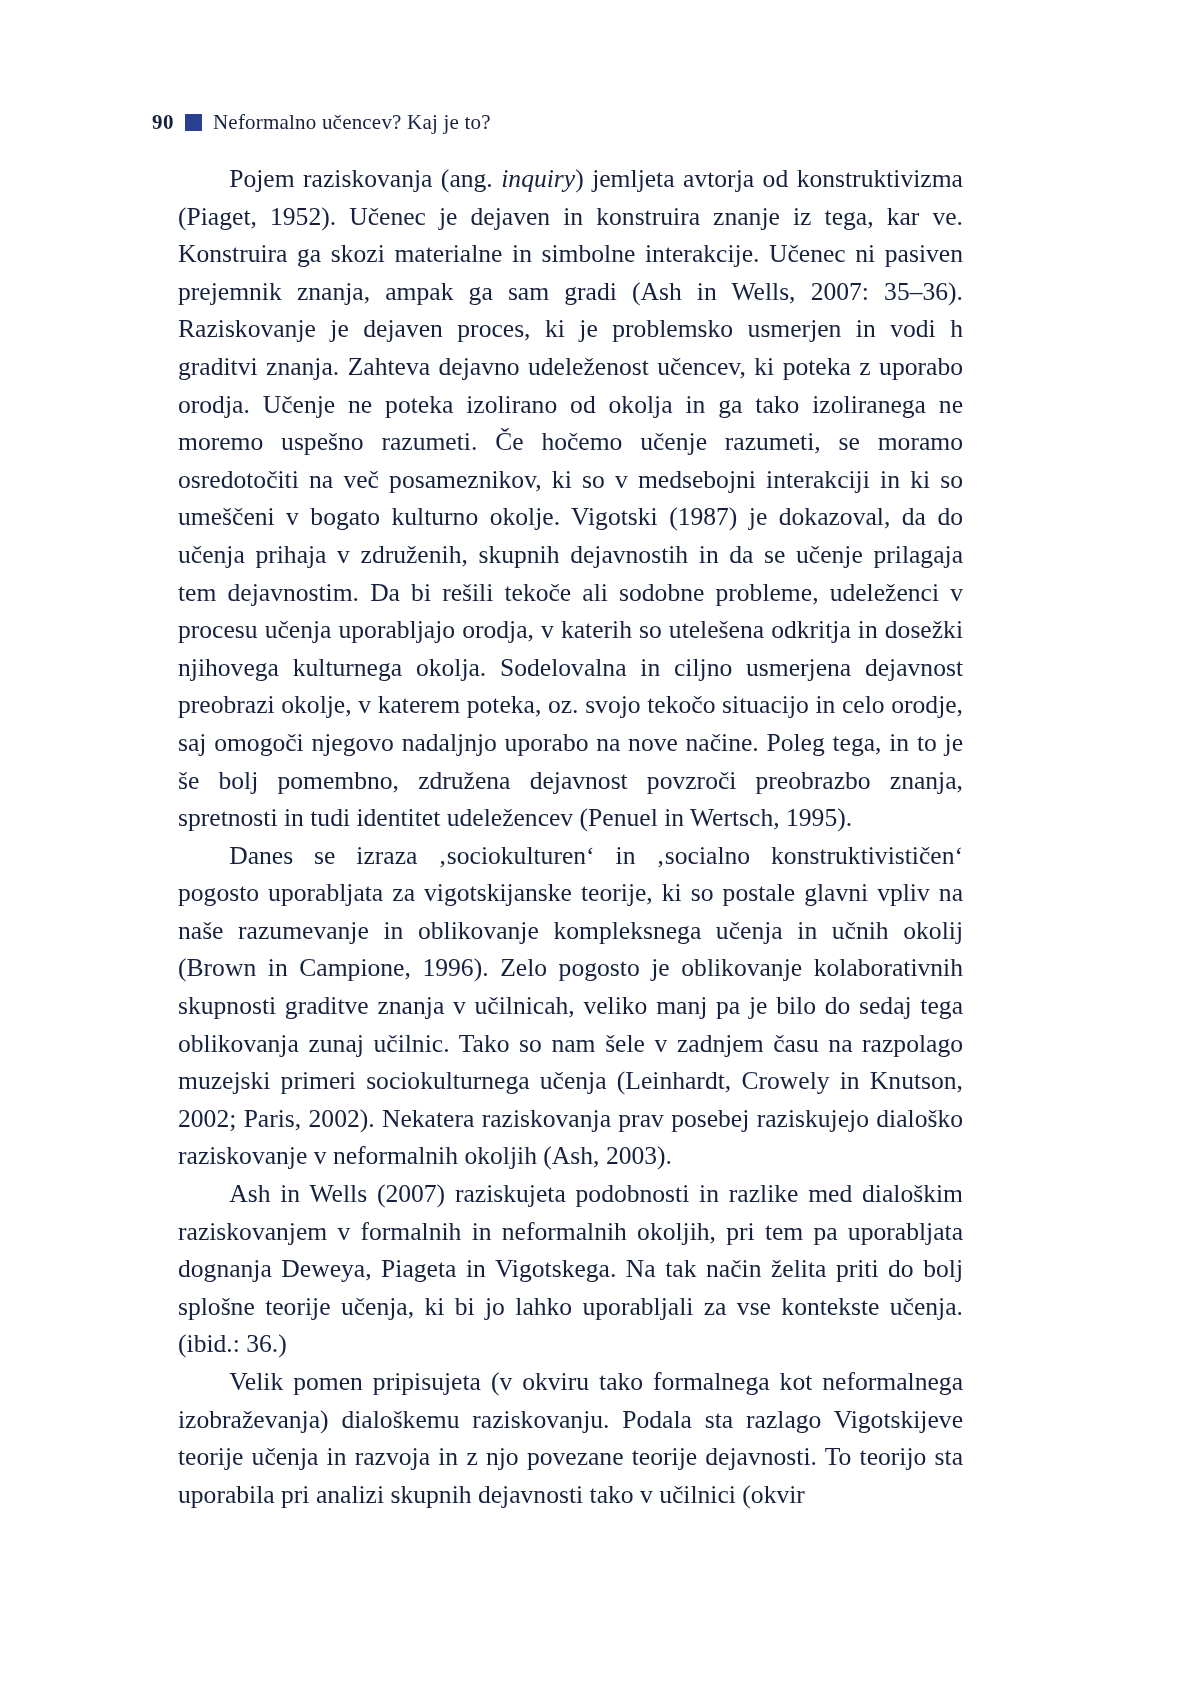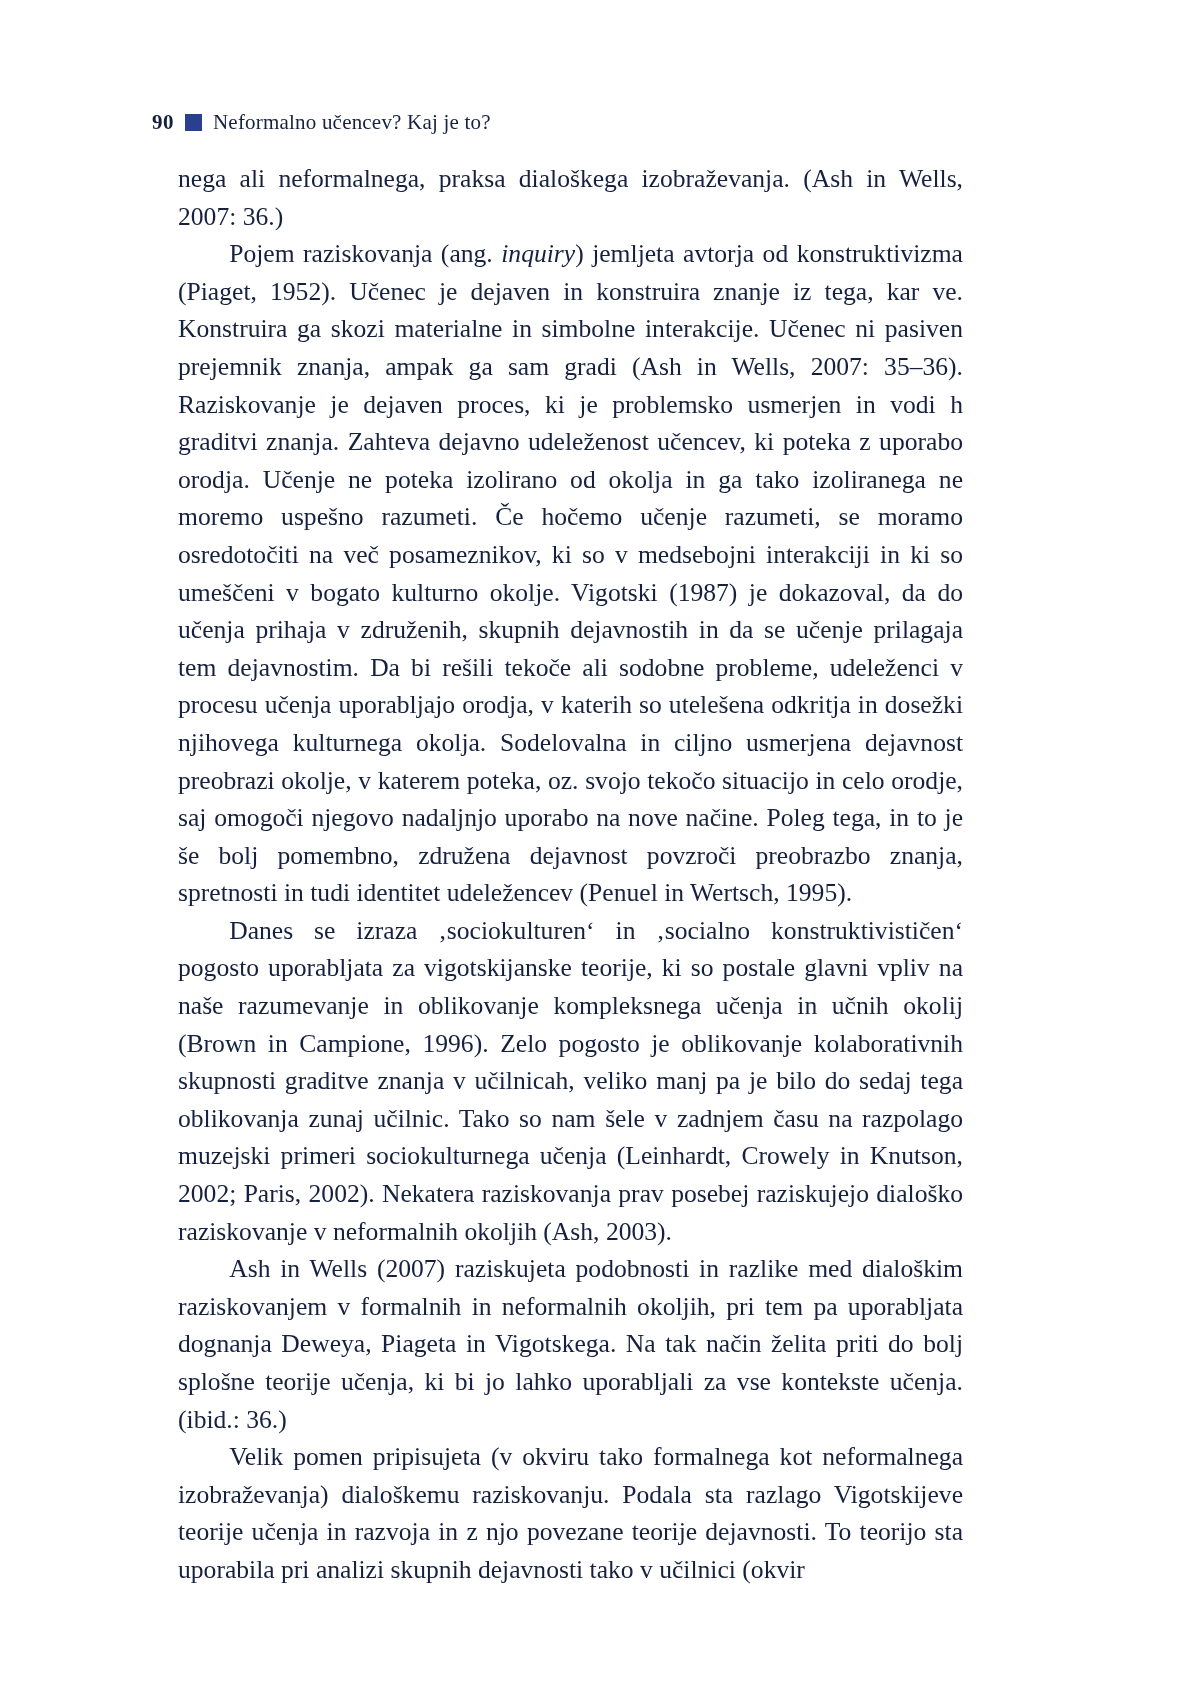--- a/index.html
+++ b/index.html
@@ -77,20 +77,19 @@
 
 <div class="page">
 
   <div class="running-head">
     <span class="folio">90</span>
     <span class="head-square"></span>
     <span class="head-title">Neformalno učencev? Kaj je to?</span>
   </div>
 
   <div class="body-text">
-      <p class="">nega ali neformalnega, praksa dialoškega izobraževanja. (Ash in Wells, 2007: 36.)</p>
       <p class="indent">Pojem raziskovanja (ang. <em>inquiry</em>) jemljeta avtorja od konstruktivizma (Piaget, 1952). Učenec je dejaven in konstruira znanje iz tega, kar ve. Konstruira ga skozi materialne in simbolne interakcije. Učenec ni pasiven prejemnik znanja, ampak ga sam gradi (Ash in Wells, 2007: 35–36). Raziskovanje je dejaven proces, ki je problemsko usmerjen in vodi h graditvi znanja. Zahteva dejavno udeleženost učencev, ki poteka z uporabo orodja. Učenje ne poteka izolirano od okolja in ga tako izoliranega ne moremo uspešno razumeti. Če hočemo učenje razumeti, se moramo osredotočiti na več posameznikov, ki so v medsebojni interakciji in ki so umeščeni v bogato kulturno okolje. Vigotski (1987) je dokazoval, da do učenja prihaja v združenih, skupnih dejavnostih in da se učenje prilagaja tem dejavnostim. Da bi rešili tekoče ali sodobne probleme, udeleženci v procesu učenja uporabljajo orodja, v katerih so utelešena odkritja in dosežki njihovega kulturnega okolja. Sodelovalna in ciljno usmerjena dejavnost preobrazi okolje, v katerem poteka, oz. svojo tekočo situacijo in celo orodje, saj omogoči njegovo nadaljnjo uporabo na nove načine. Poleg tega, in to je še bolj pomembno, združena dejavnost povzroči preobrazbo znanja, spretnosti in tudi identitet udeležencev (Penuel in Wertsch, 1995).</p>
       <p class="indent">Danes se izraza ‚sociokulturen‘ in ‚socialno konstruktivističen‘ pogosto uporabljata za vigotskijanske teorije, ki so postale glavni vpliv na naše razumevanje in oblikovanje kompleksnega učenja in učnih okolij (Brown in Campione, 1996). Zelo pogosto je oblikovanje kolaborativnih skupnosti graditve znanja v učilnicah, veliko manj pa je bilo do sedaj tega oblikovanja zunaj učilnic. Tako so nam šele v zadnjem času na razpolago muzejski primeri sociokulturnega učenja (Leinhardt, Crowely in Knutson, 2002; Paris, 2002). Nekatera raziskovanja prav posebej raziskujejo dialoško raziskovanje v neformalnih okoljih (Ash, 2003).</p>
       <p class="indent">Ash in Wells (2007) raziskujeta podobnosti in razlike med dialoškim raziskovanjem v formalnih in neformalnih okoljih, pri tem pa uporabljata dognanja Deweya, Piageta in Vigotskega. Na tak način želita priti do bolj splošne teorije učenja, ki bi jo lahko uporabljali za vse kontekste učenja. (ibid.: 36.)</p>
       <p class="indent">Velik pomen pripisujeta (v okviru tako formalnega kot neformalnega izobraževanja) dialoškemu raziskovanju. Podala sta razlago Vigotskijeve teorije učenja in razvoja in z njo povezane teorije dejavnosti. To teorijo sta uporabila pri analizi skupnih dejavnosti tako v učilnici (okvir</p>
     </div>
 
 </div>
 
 </body></html>

